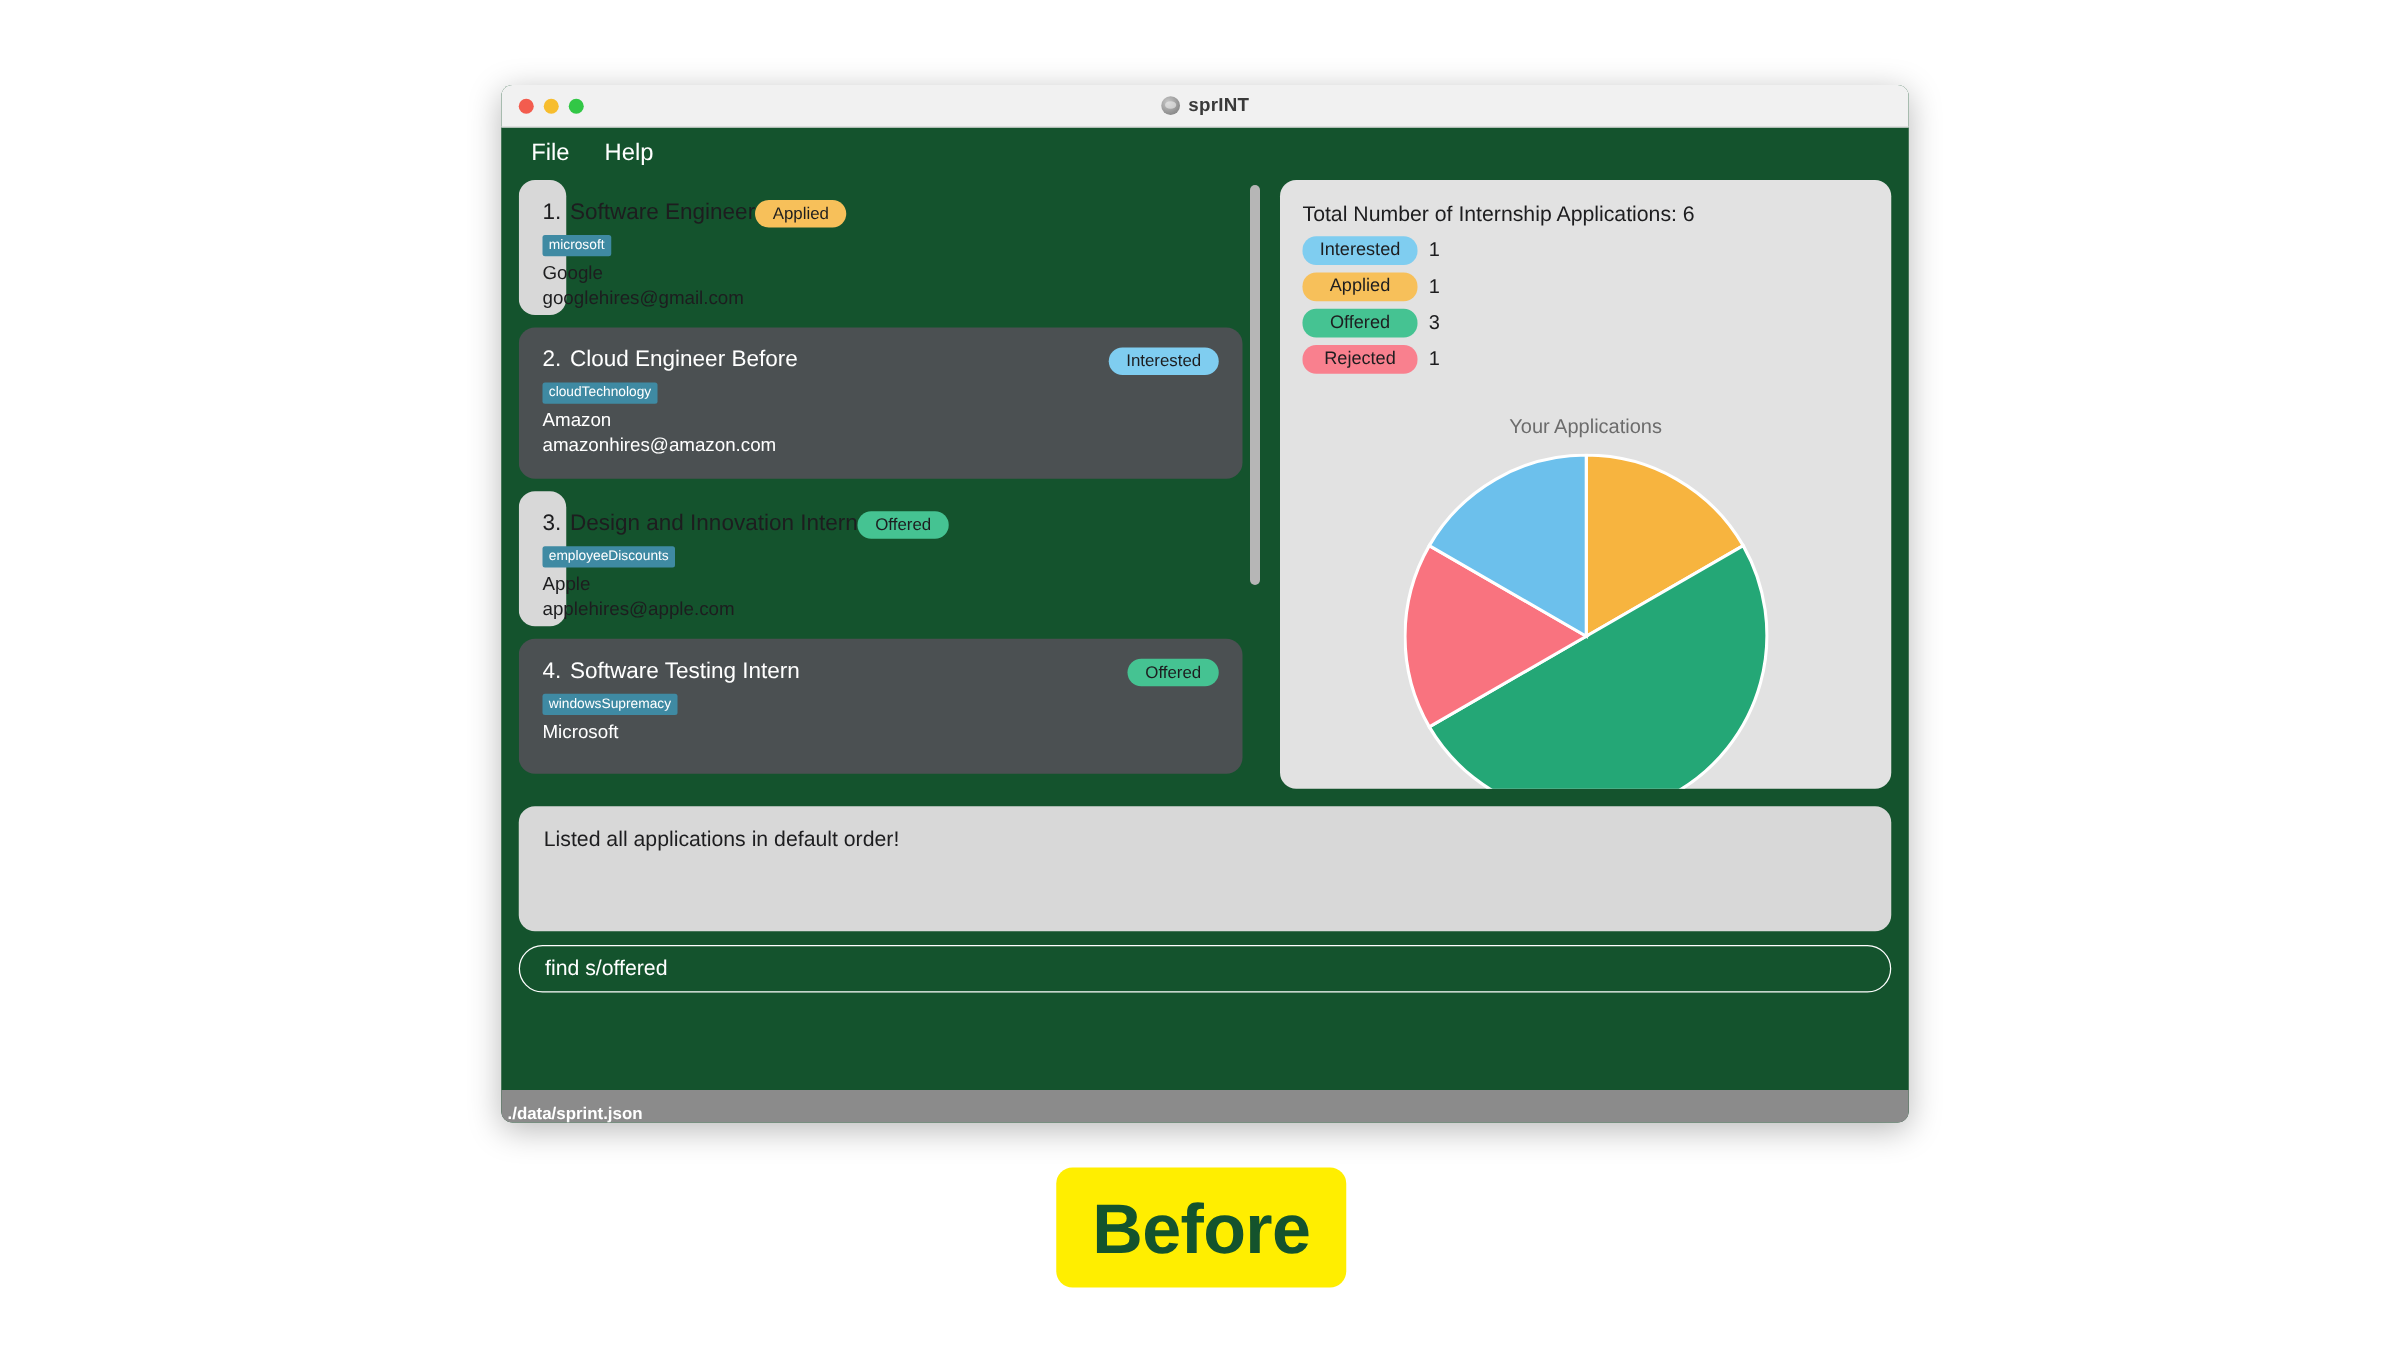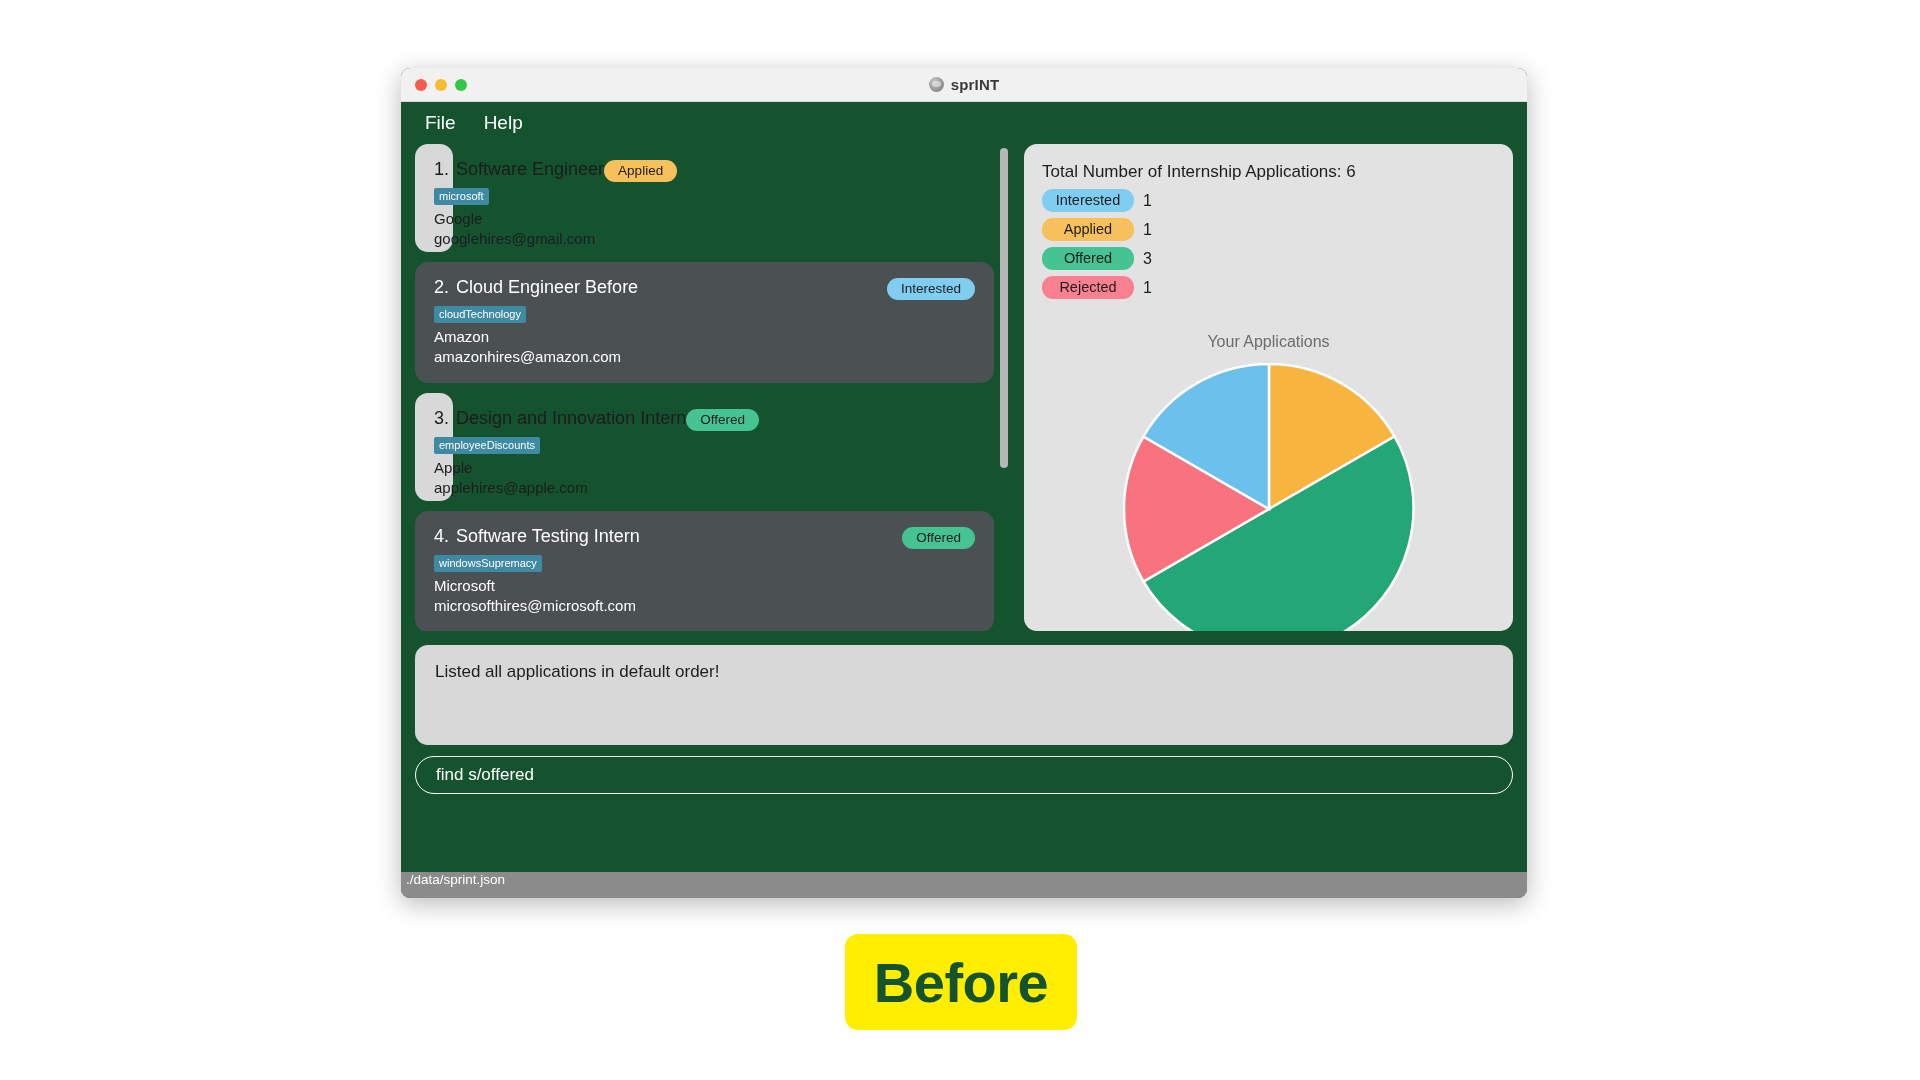--- a/index.html
+++ b/index.html
@@ -169,22 +169,23 @@
     padding: 0 20px;
     background: transparent;
   }
   .cmd-text { font-size: 17px; color: #ffffff; }
 
   
   .statusbar {
     position: absolute; left: 0; bottom: 0;
     width: 100%; height: 26px;
     background: #8b8b8b;
-    display: flex; align-items: flex-start;
+    display: flex; align-items: flex-end;
     padding-left: 5px;
+    font-weight: bold;
   }
   .status-text { font-size: 13.5px; color: #ffffff; }
 
   
   .banner {
     position: absolute;
     left: 845px; top: 934px;
     width: 232px; height: 96px;
     background: #ffee00;
     border-radius: 13px;
@@ -253,21 +254,20 @@
                 <div class="company">Apple</div>
                 <div class="email">applehires@apple.com</div>
               </div>
               <div class="card dark">
                 <div class="card-head">
                   <div class="job"><span class="idx">4.</span><span>Software Testing Intern</span></div>
                   <span class="badge" style="background: rgb(69, 195, 146);">Offered</span>
                 </div>
                 <div class="tagrow"><span class="tag">windowsSupremacy</span></div>
                 <div class="company">Microsoft</div>
-                <div class="email">microsofthires@microsoft.com</div>
               </div>
             </div>
           <div class="scrollbar">
             <div class="scroll-thumb"></div>
           </div>
         </div>
 
         <div class="stats">
           <div class="stats-title">Total Number of Internship Applications: 6</div>
           <div class="legend" id="legend">

